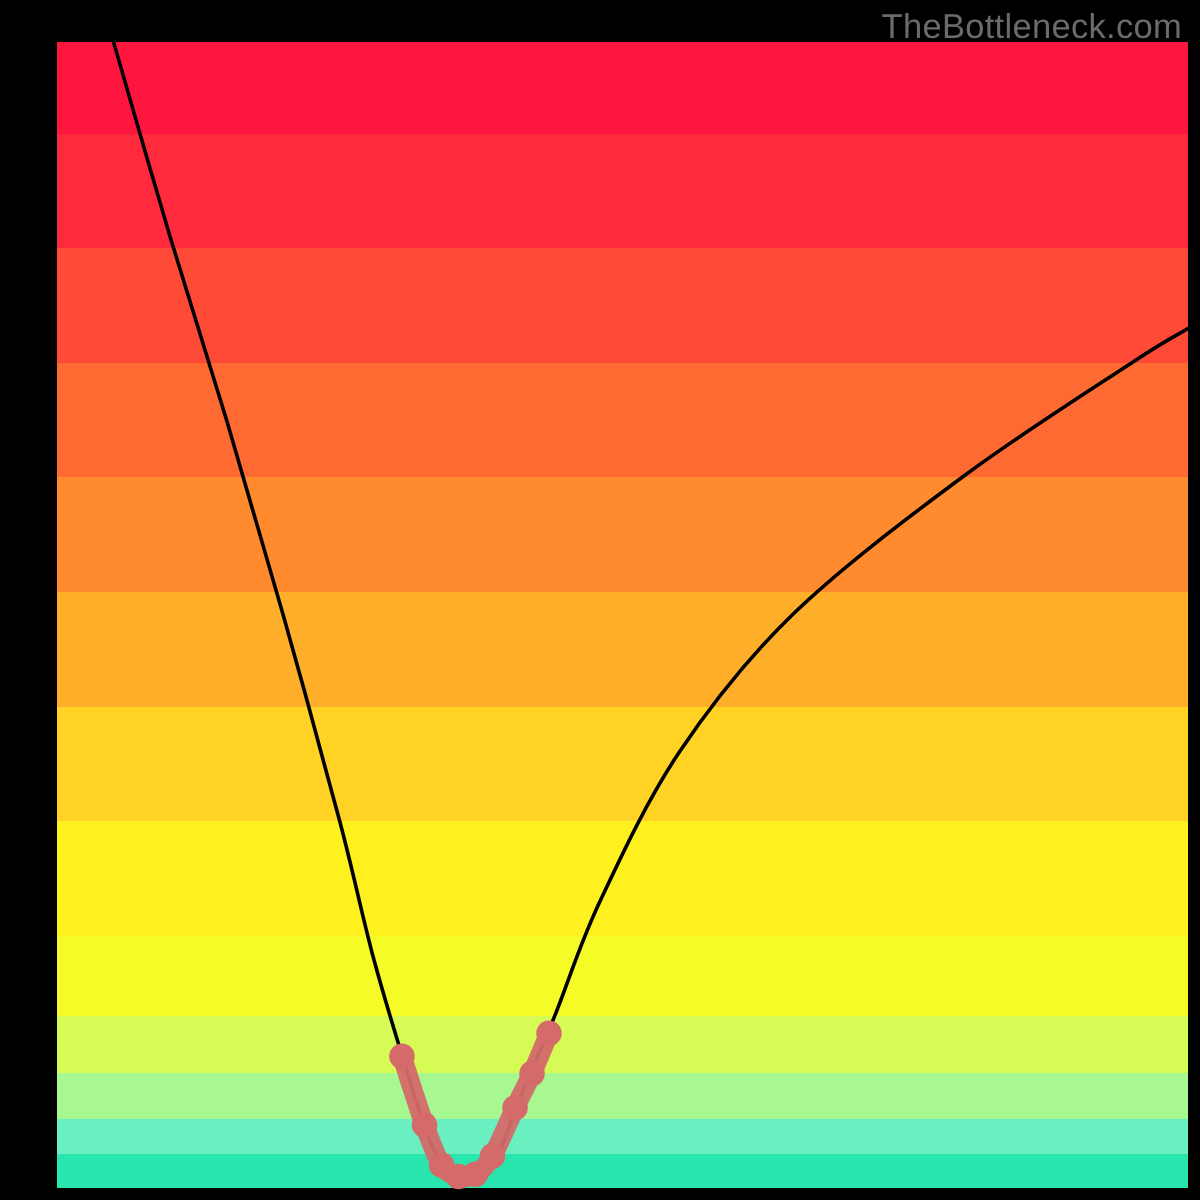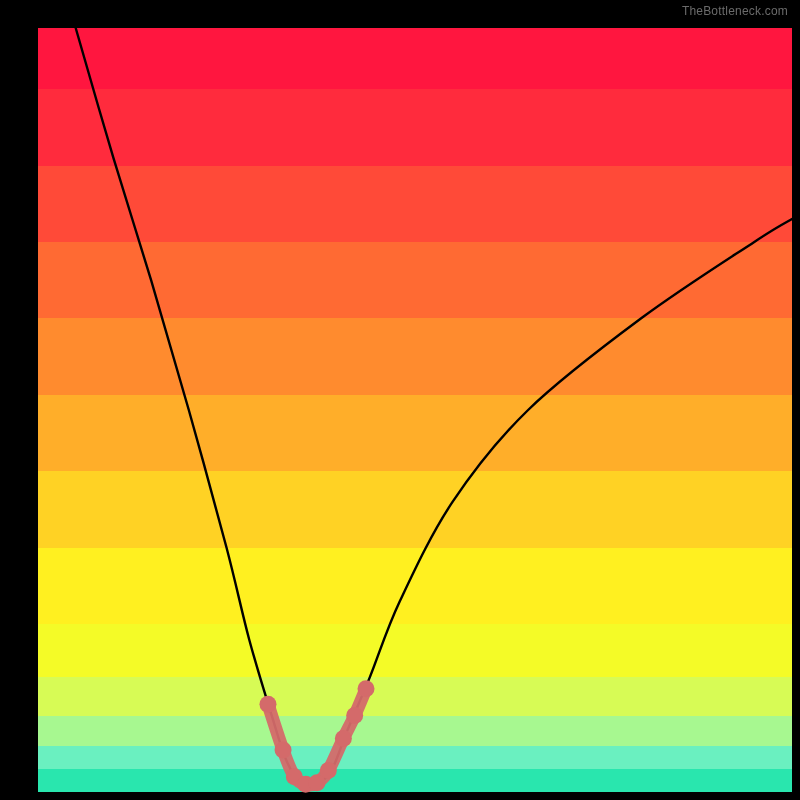--- a/index.html
+++ b/index.html
@@ -17,21 +17,21 @@
     left: 0;
     width: 800px;
     height: 800px;
     background: #000;
   }
   .watermark {
     position: absolute;
     top: 4px;
     right: 12px;
     color: #6b6b6b;
-    font-size: 12px;
+    font-size: 23px;
     font-weight: 500;
     letter-spacing: 0.2px;
     z-index: 10;
   }
   svg {
     position: absolute;
     top: 0;
     left: 0;
   }
 </style>

